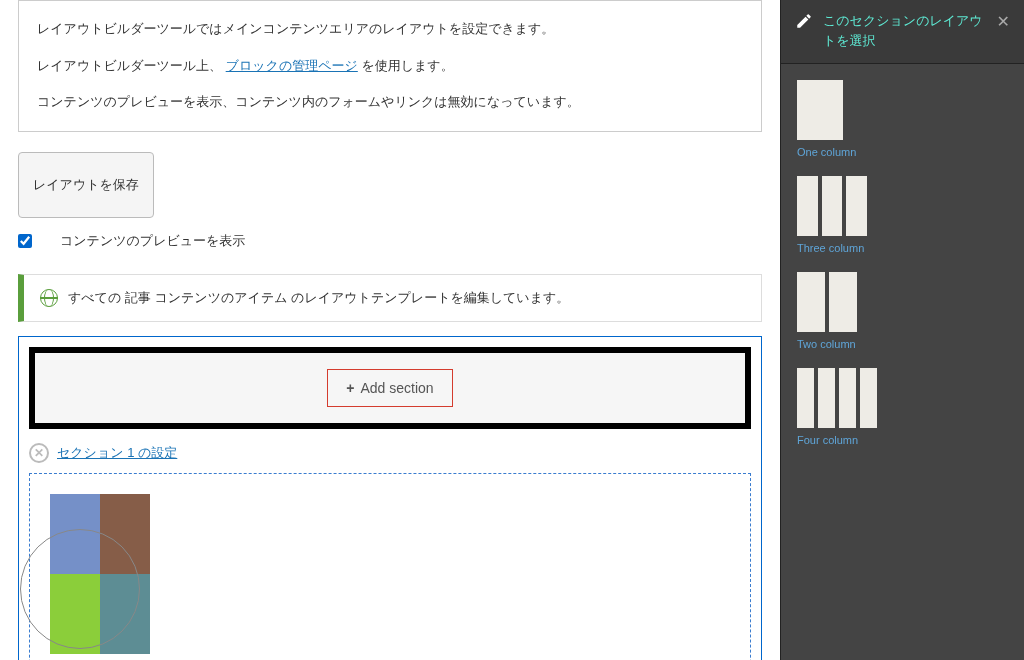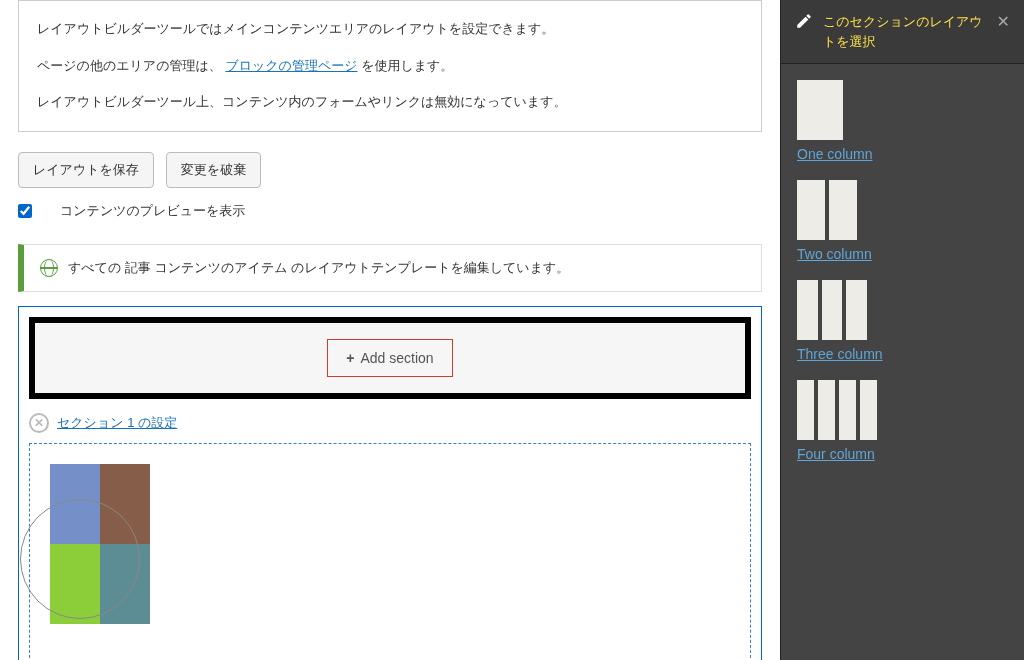--- a/index.html
+++ b/index.html
@@ -37,21 +37,21 @@
     .info-box p:last-child { margin-bottom: 0; }
     .info-box a { color: #1a73b5; }
     .action-row {
       display: flex;
       gap: 12px;
       margin-bottom: 14px;
     }
     .btn {
       border: 1px solid #bbb;
       background: #f5f5f5;
-      padding: 8px 14px;
+      padding: 23px 14px;
       border-radius: 4px;
       font-size: 13px;
       cursor: pointer;
       color: #333;
     }
     .checkbox-row {
       display: flex;
       align-items: center;
       gap: 28px;
       margin-bottom: 24px;
@@ -153,55 +153,54 @@
     .sidebar-header {
       display: flex;
       align-items: flex-start;
       gap: 10px;
       padding: 12px 14px;
       border-bottom: 1px solid #222;
       background: #3a3a3a;
     }
     .pencil-icon { width:18px; flex-shrink:0; }
     .pencil-icon svg { display:block; }
-    .sidebar-title { flex:1; font-size: 13px; line-height:1.5; color:#fde047; }
+    .sidebar-title { flex:1; font-size: 13px; line-height:1.5; color:#5eead4;font-family:Liberation Mono, monospace; }
     .sidebar-close { color:#aaa; font-size:16px; cursor:pointer; }
     .layout-options { padding: 16px; display:flex; flex-direction:column; gap:18px; }
     .layout-opt { cursor:pointer; }
     .layout-thumb {
       height: 60px;
       display: flex;
       gap: 4px;
       margin-bottom: 6px;
     }
     .col-block { background:#eeece6; flex:1; }
     .opt-one .layout-thumb { width: 46px; }
     .opt-two .layout-thumb { width: 60px; }
     .opt-three .layout-thumb { width: 70px; }
     .opt-four .layout-thumb { width: 80px; }
-    .layout-opt-label { color:#5fa5d8; font-size:14px; text-decoration: underline; }
+    .layout-opt-label { color:#5fa5d8; font-size:11px; }
   </style>
 </head>
 <body>
 
 <div class="main-area">
 
   <div class="info-box">
     <p>レイアウトビルダーツールではメインコンテンツエリアのレイアウトを設定できます。</p>
     <p>
-      <span>ページの他のエリアの管理は、</span>
+      <span>レイアウトビルダーツール上、</span>
       <a href="#">ブロックの管理ページ</a>
       <span> を使用します。</span>
     </p>
-    <p>レイアウトビルダーツール上、コンテンツ内のフォームやリンクは無効になっています。</p>
+    <p>コンテンツのプレビューを表示、コンテンツ内のフォームやリンクは無効になっています。</p>
   </div>
 
   <div class="action-row">
     <button class="btn">レイアウトを保存</button>
-    <button class="btn">変更を破棄</button>
   </div>
 
   <label class="checkbox-row">
     <input type="checkbox" checked="" style="">
     <span>コンテンツのプレビューを表示</span>
   </label>
 
   <div class="status-bar">
     <span class="globe-icon"></span>
     <span>すべての 記事 コンテンツのアイテム のレイアウトテンプレートを編集しています。</span>
@@ -243,35 +242,35 @@
     <span class="sidebar-close">✕</span>
   </div>
 
   <div class="layout-options">
     <div class="layout-opt opt-one">
       <div class="layout-thumb">
           <div class="col-block"></div>
         </div>
       <div class="layout-opt-label">One column</div>
     </div>
+    <div class="layout-opt opt-three">
+      <div class="layout-thumb">
+          <div class="col-block"></div>
+          <div class="col-block"></div>
+          <div class="col-block"></div>
+        </div>
+      <div class="layout-opt-label">Three column</div>
+    </div>
     <div class="layout-opt opt-two">
       <div class="layout-thumb">
           <div class="col-block"></div>
           <div class="col-block"></div>
         </div>
       <div class="layout-opt-label">Two column</div>
     </div>
-    <div class="layout-opt opt-three">
-      <div class="layout-thumb">
-          <div class="col-block"></div>
-          <div class="col-block"></div>
-          <div class="col-block"></div>
-        </div>
-      <div class="layout-opt-label">Three column</div>
-    </div>
     <div class="layout-opt opt-four">
       <div class="layout-thumb">
           <div class="col-block"></div>
           <div class="col-block"></div>
           <div class="col-block"></div>
           <div class="col-block"></div>
         </div>
       <div class="layout-opt-label">Four column</div>
     </div>
   </div>

